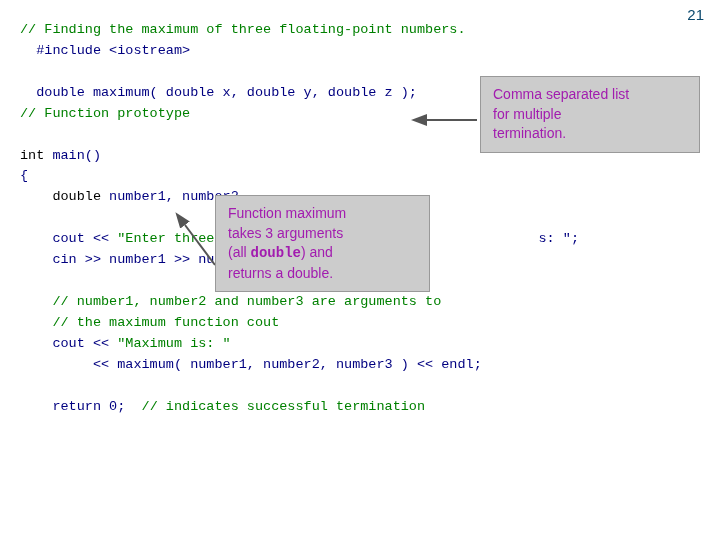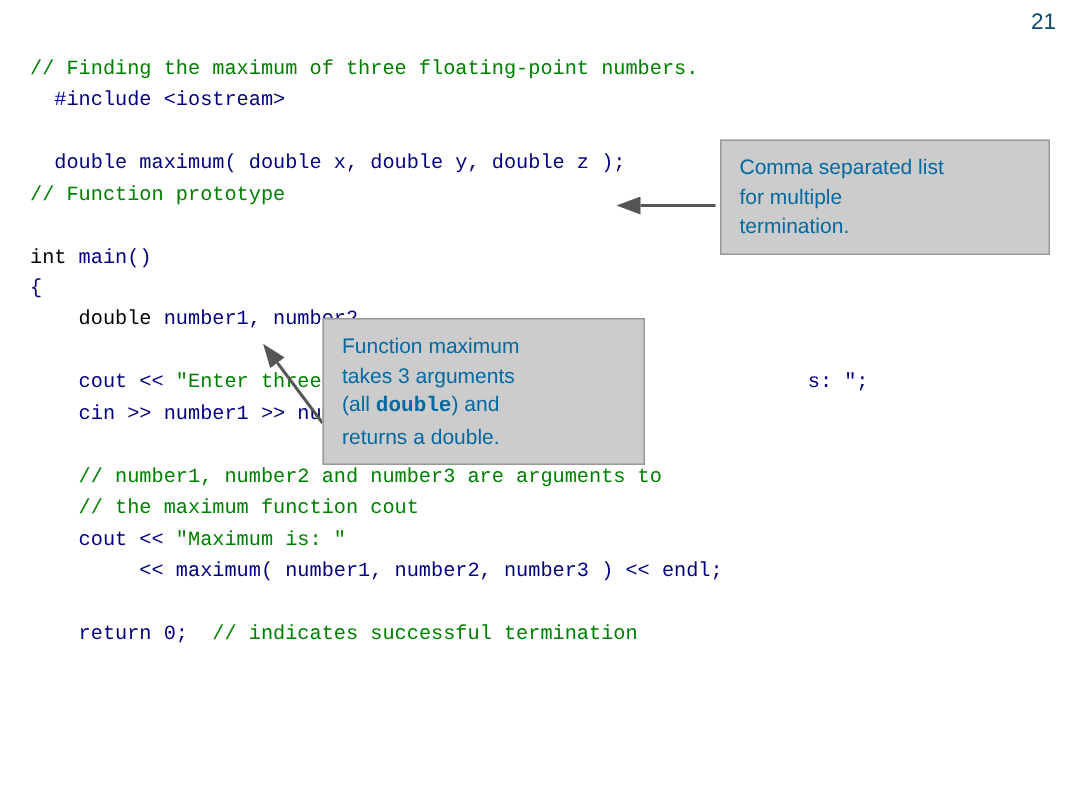--- a/index.html
+++ b/index.html
@@ -17,21 +17,20 @@
       right: 16px;
       font-size: 15px;
       color: #0c4a6e;
     }
     .content {
       position: absolute;
       top: 20px;
       left: 20px;
       right: 20px;
       bottom: 10px;
-      margin-top: 17px;
     }
     .code-block {
       font-family: 'Courier New', monospace;
       font-size: 13.5px;
       color: #000080;
       line-height: 1.55;
       position: relative;
     }
     .code-line {
       display: block;
@@ -41,21 +40,21 @@
     .string-val { color: #008000; }
     .kw { color: #000000; font-weight: normal; }
     
     .tooltip-box {
       position: absolute;
       background: #cccccc;
       border: 1px solid #999;
       padding: 8px 12px;
       font-family: Arial, sans-serif;
       font-size: 14px;
-      color: #0369a1;
+      color: #a21caf;
       line-height: 1.4;
       z-index: 10;
     }
     .tooltip1 {
       top: 56px;
       right: 0px;
       width: 220px;
     }
     .tooltip2 {
       top: 175px;

